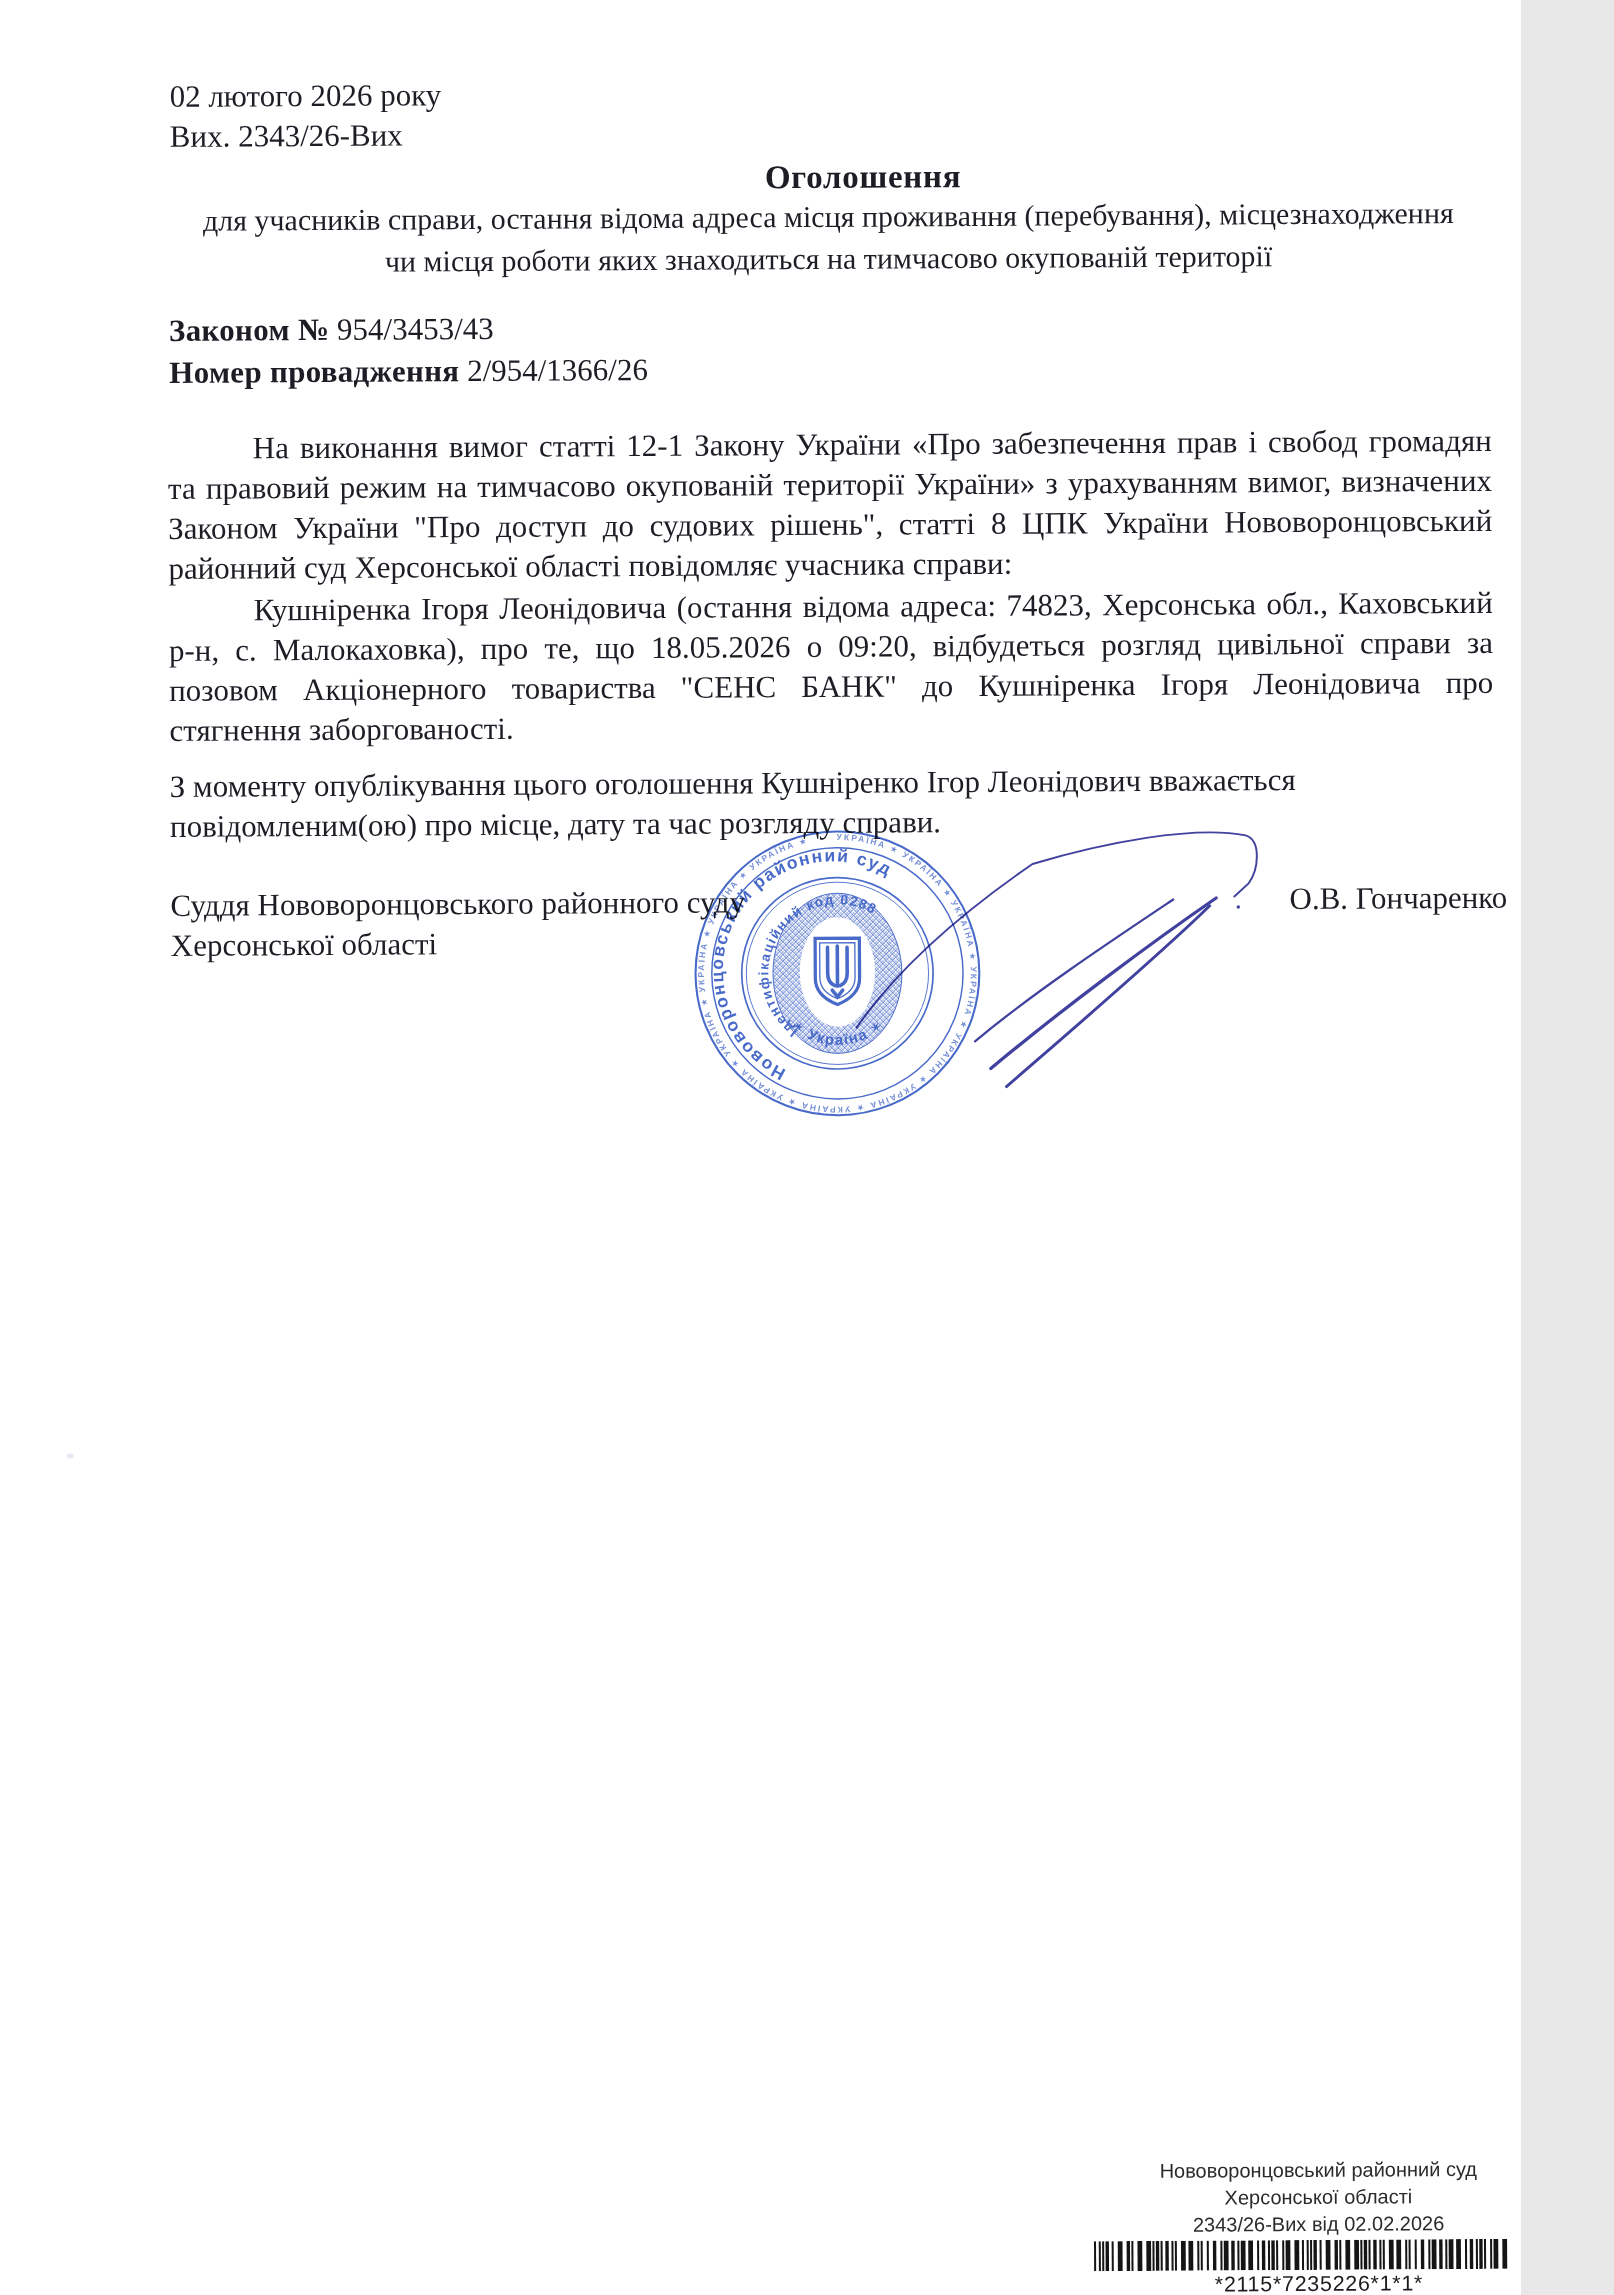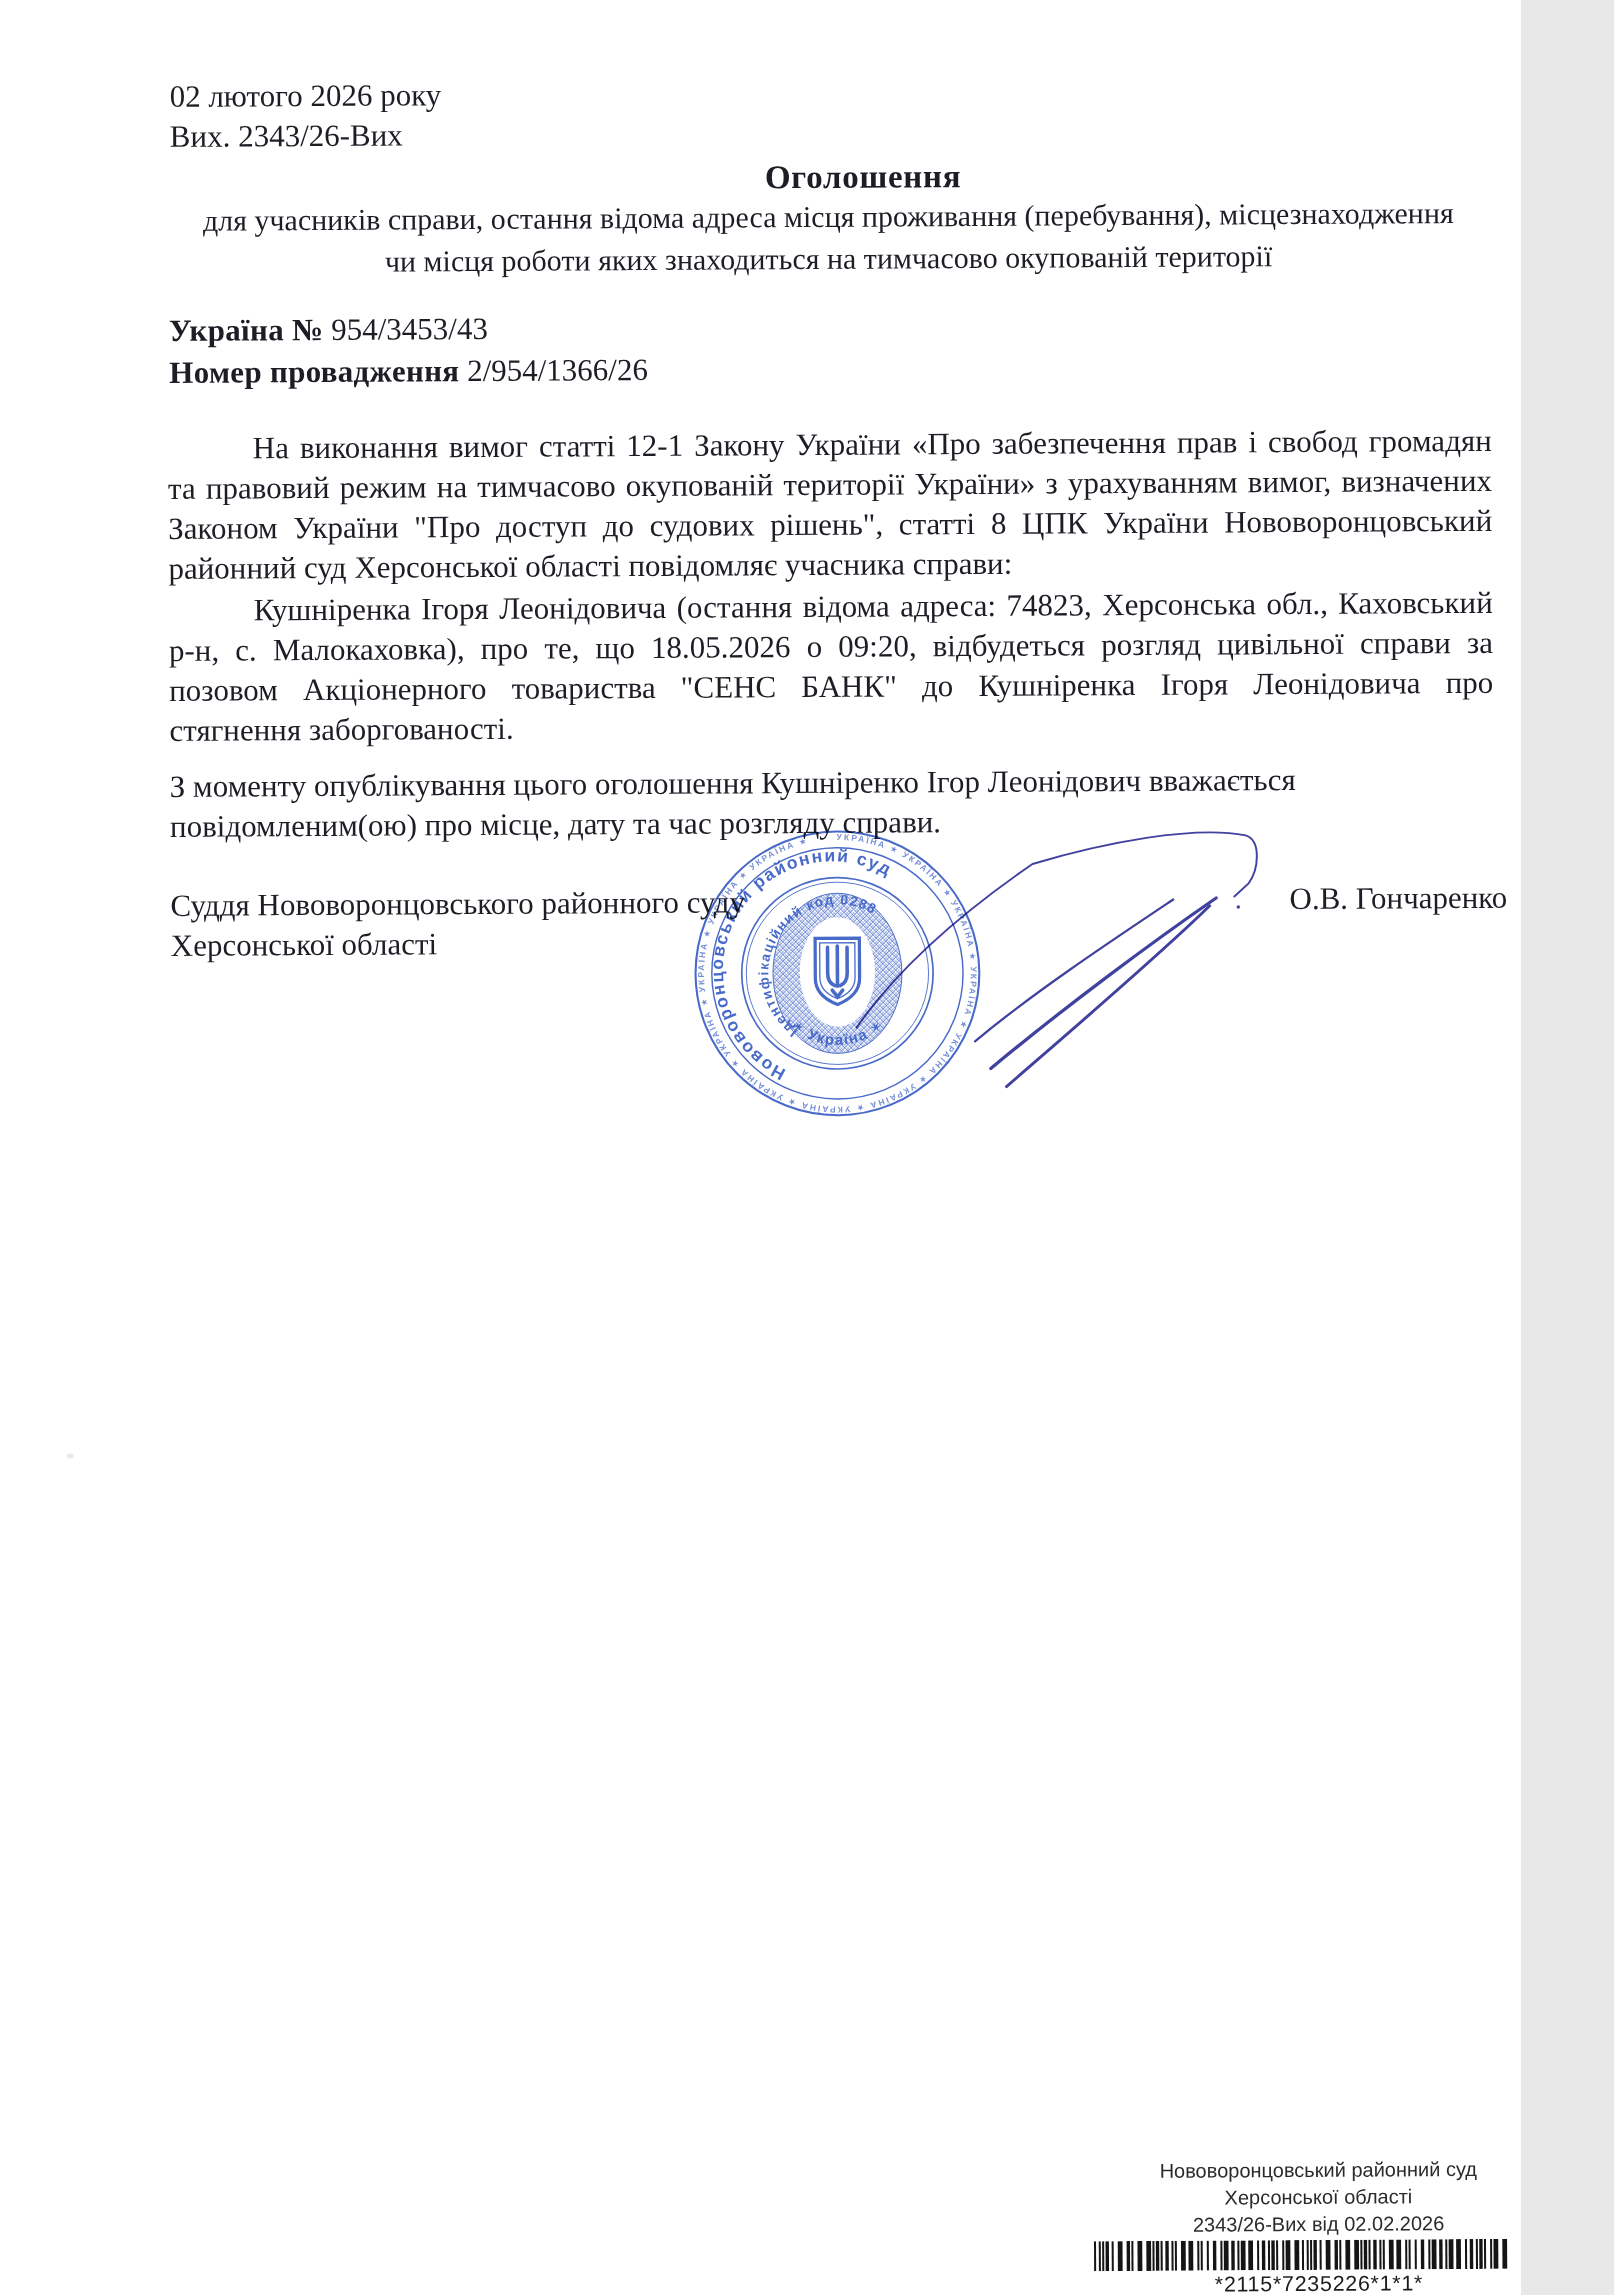--- a/index.html
+++ b/index.html
@@ -71,21 +71,21 @@
   </div>
 
   <div class="abs title">Оголошення</div>
 
   <div class="abs subtitle">
     <div>для учасників справи, остання відома адреса місця проживання (перебування), місцезнаходження</div>
     <div>чи місця роботи яких знаходиться на тимчасово окупованій території</div>
   </div>
 
   <div class="abs caseblk">
-    <div><b>Україна №</b>&nbsp;<span>954/3453/43</span></div>
+    <div><b>Законом №</b>&nbsp;<span>954/3453/43</span></div>
     <div><b>Номер провадження</b>&nbsp;<span>2/954/1366/26</span></div>
   </div>
 
   <div class="abs para p1">
     <div class="jline ind">На виконання вимог статті 12-1 Закону України «Про забезпечення прав і свобод громадян</div>
     <div class="jline">та правовий режим на тимчасово окупованій території України» з урахуванням вимог, визначених</div>
     <div class="jline">Законом України "Про доступ до судових рішень", статті 8 ЦПК України Нововоронцовський</div>
     <div class="lline">районний суд Херсонської області повідомляє учасника справи:</div>
   </div>
 

